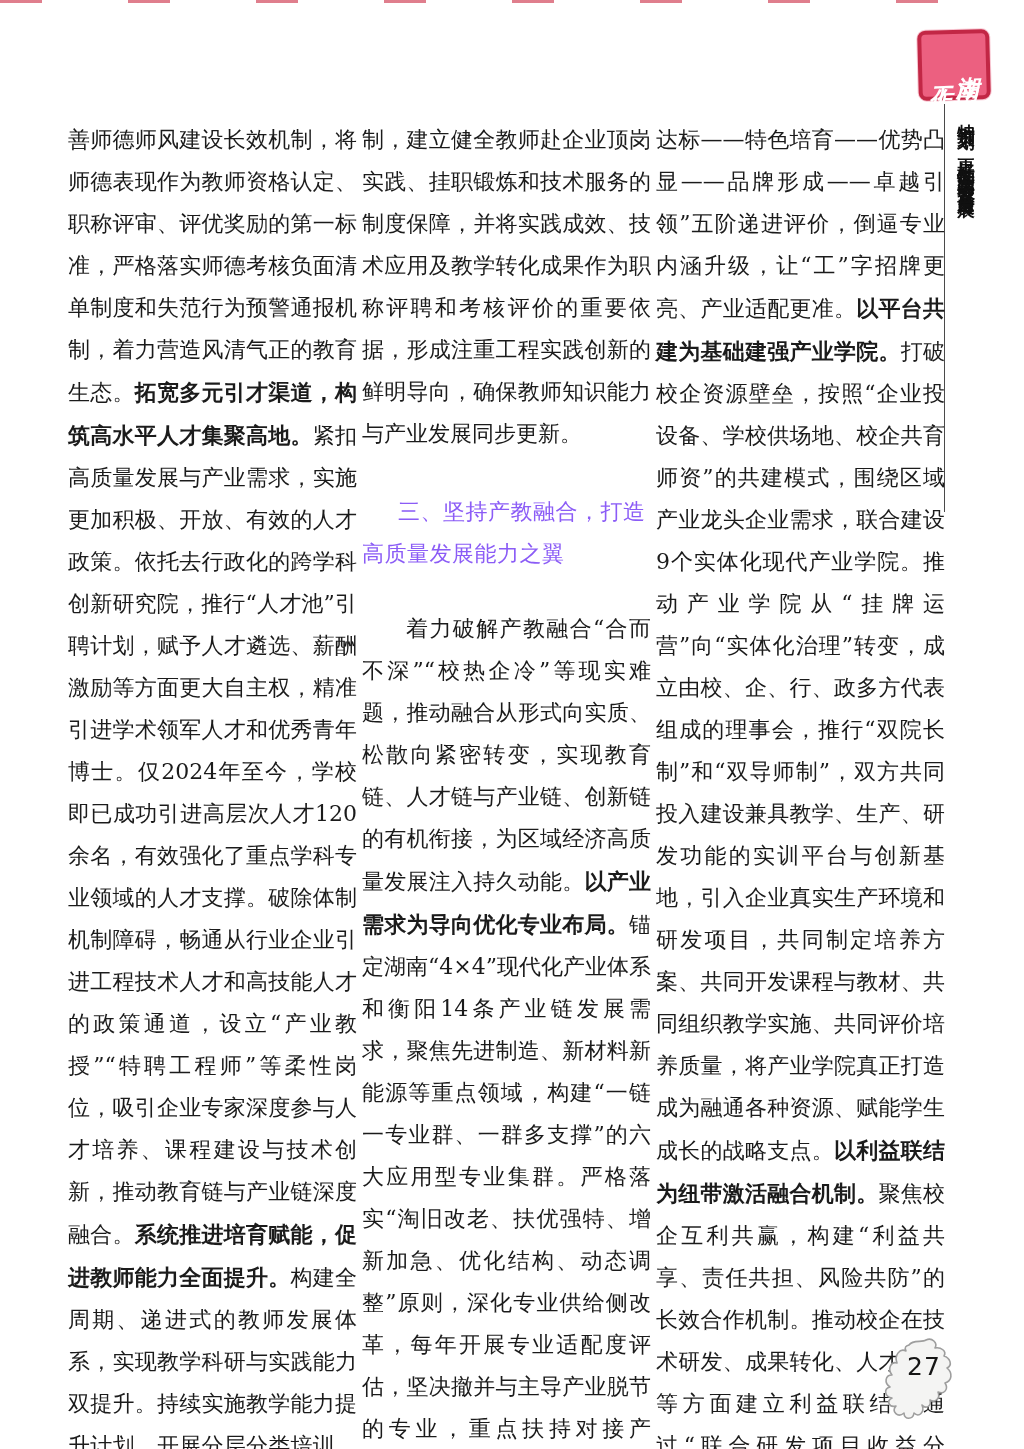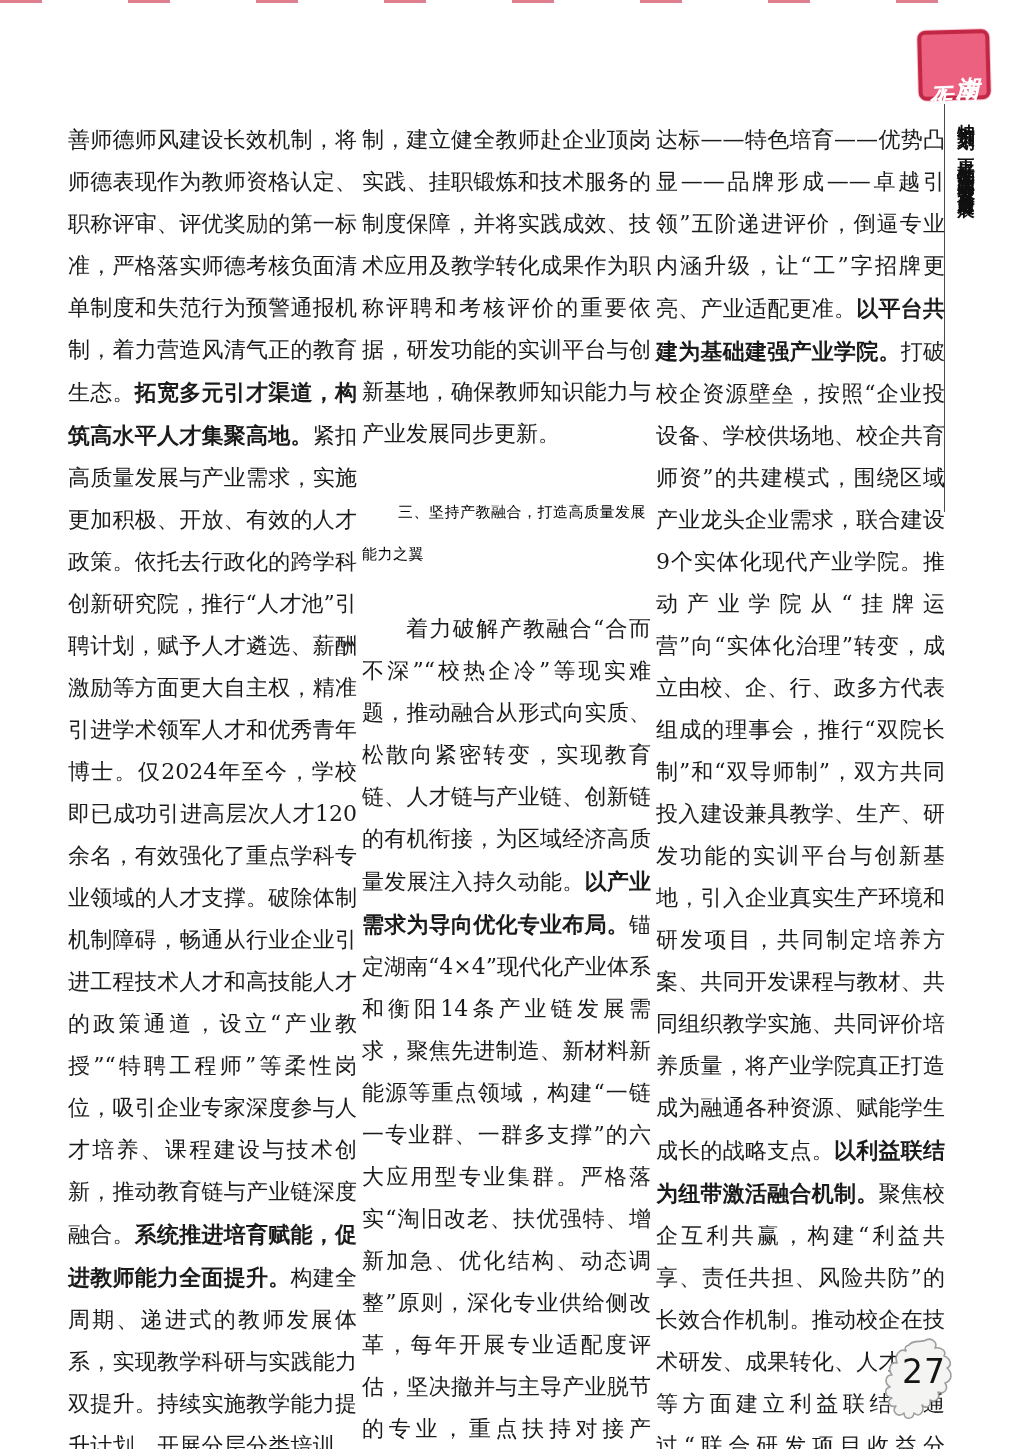--- a/index.html
+++ b/index.html
@@ -18,23 +18,23 @@
     position:absolute;top:119px;width:289px;
     font-size:22px;line-height:42px;color:#1b1b1b;
     text-align:justify;text-justify:inter-character;
   }
   #col1{left:68px;}
   #col2{left:362px;}
   #col3{left:656px;}
   .block{margin:0;}
   .block.indent{text-indent:44px;}
   .block.heading{
-    color:#000000;
+    color:#8b5cf6;
     font-family:"DejaVu Sans","Liberation Sans",sans-serif;
-    font-weight:bold;font-size:15px;
+    font-weight:bold;font-size:22px;
     margin:36px 0 33px 0;text-indent:36px;letter-spacing:.5px;
     text-align:left;
   }
   .seg-normal{font-weight:normal;}
   .seg-bold{font-weight:bold;margin-top:36px;}
   
   .sidebar{
     position:absolute;left:944px;top:104px;height:408px;
     display:flex;flex-direction:row;
   }
@@ -59,21 +59,21 @@
     font-family:"DejaVu Serif","Liberation Serif",serif;
   }
   .seal-col.left{margin-top:10px;}
   .seal-col.right{margin-bottom:8px;}
   
   .map-badge{position:absolute;left:882px;top:1336px;width:74px;height:90px;}
   .map-badge svg{display:block;}
   .page-num{
     position:absolute;left:902px;top:1352px;width:44px;text-align:center;
     font-family:"DejaVu Sans","Liberation Sans",sans-serif;
-    font-size:33px;color:#151515;letter-spacing:1px;
+    font-size:25px;color:#151515;letter-spacing:1px;
   }
 </style>
 </head>
 <body>
 
 <div class="top-dashes"></div>
 
 <div class="seal">
   <span class="seal-col left">工作</span>
   <span class="seal-col right">湖南</span>
@@ -81,21 +81,21 @@
 
 <div class="sidebar">
   <div class="sidebar-rule"></div>
   <div class="sidebar-title">特别策划·更好推动湖南高等教育高质量发展</div>
 </div>
 
 <div class="col" id="col1">
     <div class="block para"><span class="seg-normal">善师德师风建设长效机制，将师德表现作为教师资格认定、职称评审、评优奖励的第一标准，严格落实师德考核负面清单制度和失范行为预警通报机制，着力营造风清气正的教育生态。</span><span class="seg-bold">拓宽多元引才渠道，构筑高水平人才集聚高地。</span><span class="seg-normal">紧扣高质量发展与产业需求，实施更加积极、开放、有效的人才政策。依托去行政化的跨学科创新研究院，推行“人才池”引聘计划，赋予人才遴选、薪酬激励等方面更大自主权，精准引进学术领军人才和优秀青年博士。仅2024年至今，学校即已成功引进高层次人才120余名，有效强化了重点学科专业领域的人才支撑。破除体制机制障碍，畅通从行业企业引进工程技术人才和高技能人才的政策通道，设立“产业教授”“特聘工程师”等柔性岗位，吸引企业专家深度参与人才培养、课程建设与技术创新，推动教育链与产业链深度融合。</span><span class="seg-bold">系统推进培育赋能，促进教师能力全面提升。</span><span class="seg-normal">构建全周期、递进式的教师发展体系，实现教学科研与实践能力双提升。持续实施教学能力提升计划，开展分层分类培训，强化课程思政、教学方法和数字素养，全面增强教书育人本领。强化工程实践导向，完善“教授、博士企业行”机</span></div>
   </div>
 <div class="col" id="col2">
-    <div class="block para"><span class="seg-normal">制，建立健全教师赴企业顶岗实践、挂职锻炼和技术服务的制度保障，并将实践成效、技术应用及教学转化成果作为职称评聘和考核评价的重要依据，研发功能的实训平台与创新基地，确保教师知识能力与产业发展同步更新。</span></div>
+    <div class="block para"><span class="seg-normal">制，建立健全教师赴企业顶岗实践、挂职锻炼和技术服务的制度保障，并将实践成效、技术应用及教学转化成果作为职称评聘和考核评价的重要依据，形成注重工程实践创新的鲜明导向，确保教师知识能力与产业发展同步更新。</span></div>
     <div class="block heading indent"><span class="seg-normal">三、坚持产教融合，打造高质量发展能力之翼</span></div>
     <div class="block para indent"><span class="seg-normal">着力破解产教融合“合而不深”“校热企冷”等现实难题，推动融合从形式向实质、松散向紧密转变，实现教育链、人才链与产业链、创新链的有机衔接，为区域经济高质量发展注入持久动能。</span><span class="seg-bold">以产业需求为导向优化专业布局。</span><span class="seg-normal">锚定湖南“4×4”现代化产业体系和衡阳14条产业链发展需求，聚焦先进制造、新材料新能源等重点领域，构建“一链一专业群、一群多支撑”的六大应用型专业集群。严格落实“淘旧改老、扶优强特、增新加急、优化结构、动态调整”原则，深化专业供给侧改革，每年开展专业适配度评估，坚决撤并与主导产业脱节的专业，重点扶持对接产业“卡脖子”领域的专业，推动70%以上专业深度融入省市主导产业生态。建立“招生看产业、培养跟产业、就业靠产业”的一体化机制，实施专业“基础</span></div>
   </div>
 <div class="col" id="col3">
     <div class="block para"><span class="seg-normal">达标——特色培育——优势凸显——品牌形成——卓越引领”五阶递进评价，倒逼专业内涵升级，让“工”字招牌更亮、产业适配更准。</span><span class="seg-bold">以平台共建为基础建强产业学院。</span><span class="seg-normal">打破校企资源壁垒，按照“企业投设备、学校供场地、校企共育师资”的共建模式，围绕区域产业龙头企业需求，联合建设9个实体化现代产业学院。推动产业学院从“挂牌运营”向“实体化治理”转变，成立由校、企、行、政多方代表组成的理事会，推行“双院长制”和“双导师制”，双方共同投入建设兼具教学、生产、研发功能的实训平台与创新基地，引入企业真实生产环境和研发项目，共同制定培养方案、共同开发课程与教材、共同组织教学实施、共同评价培养质量，将产业学院真正打造成为融通各种资源、赋能学生成长的战略支点。</span><span class="seg-bold">以利益联结为纽带激活融合机制。</span><span class="seg-normal">聚焦校企互利共赢，构建“利益共享、责任共担、风险共防”的长效合作机制。推动校企在技术研发、成果转化、人才输送等方面建立利益联结，通过“联合研发项目收益分成”“订单培养人才输送补贴”“实训基地对外服务收益共享”等方式，让企业在融合中获得人才红利、技术红利。吸纳行业协会、龙头企业代表为理事</span></div>
   </div>
 
 <div class="map-badge">
   <svg width="74" height="90" viewBox="0 0 74 90" xmlns="http://www.w3.org/2000/svg">
     <path d="M27,9 C31,3 40,7 44,4 C50,1 56,7 53,12 C59,11 65,15 62,20

